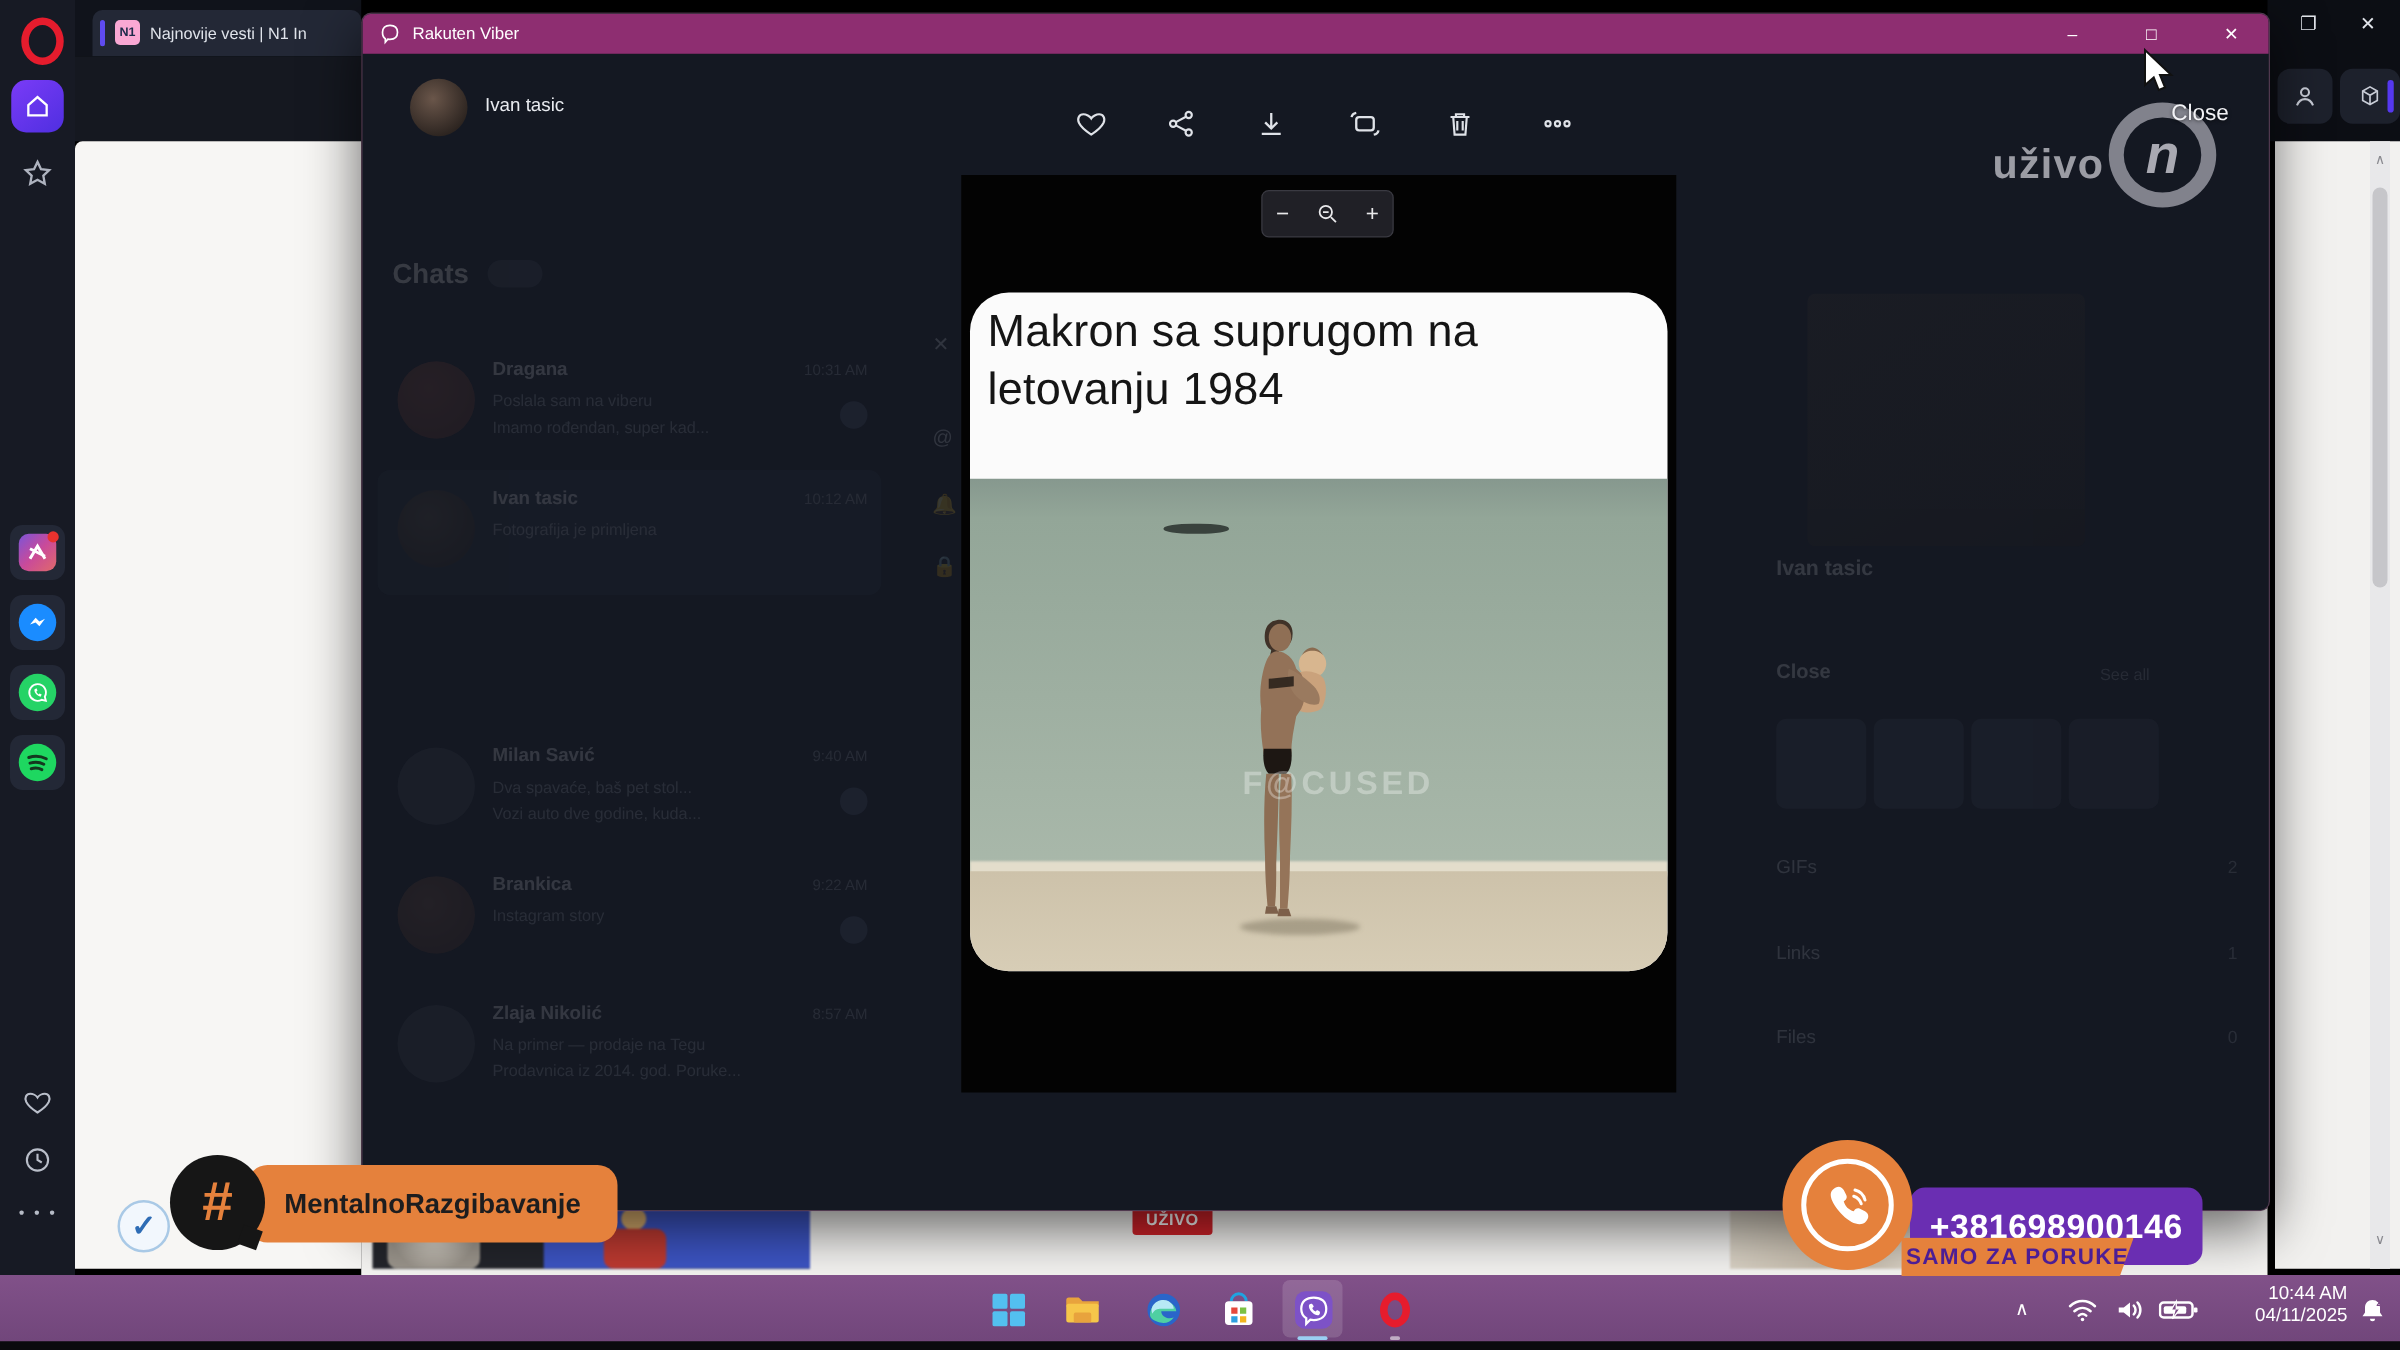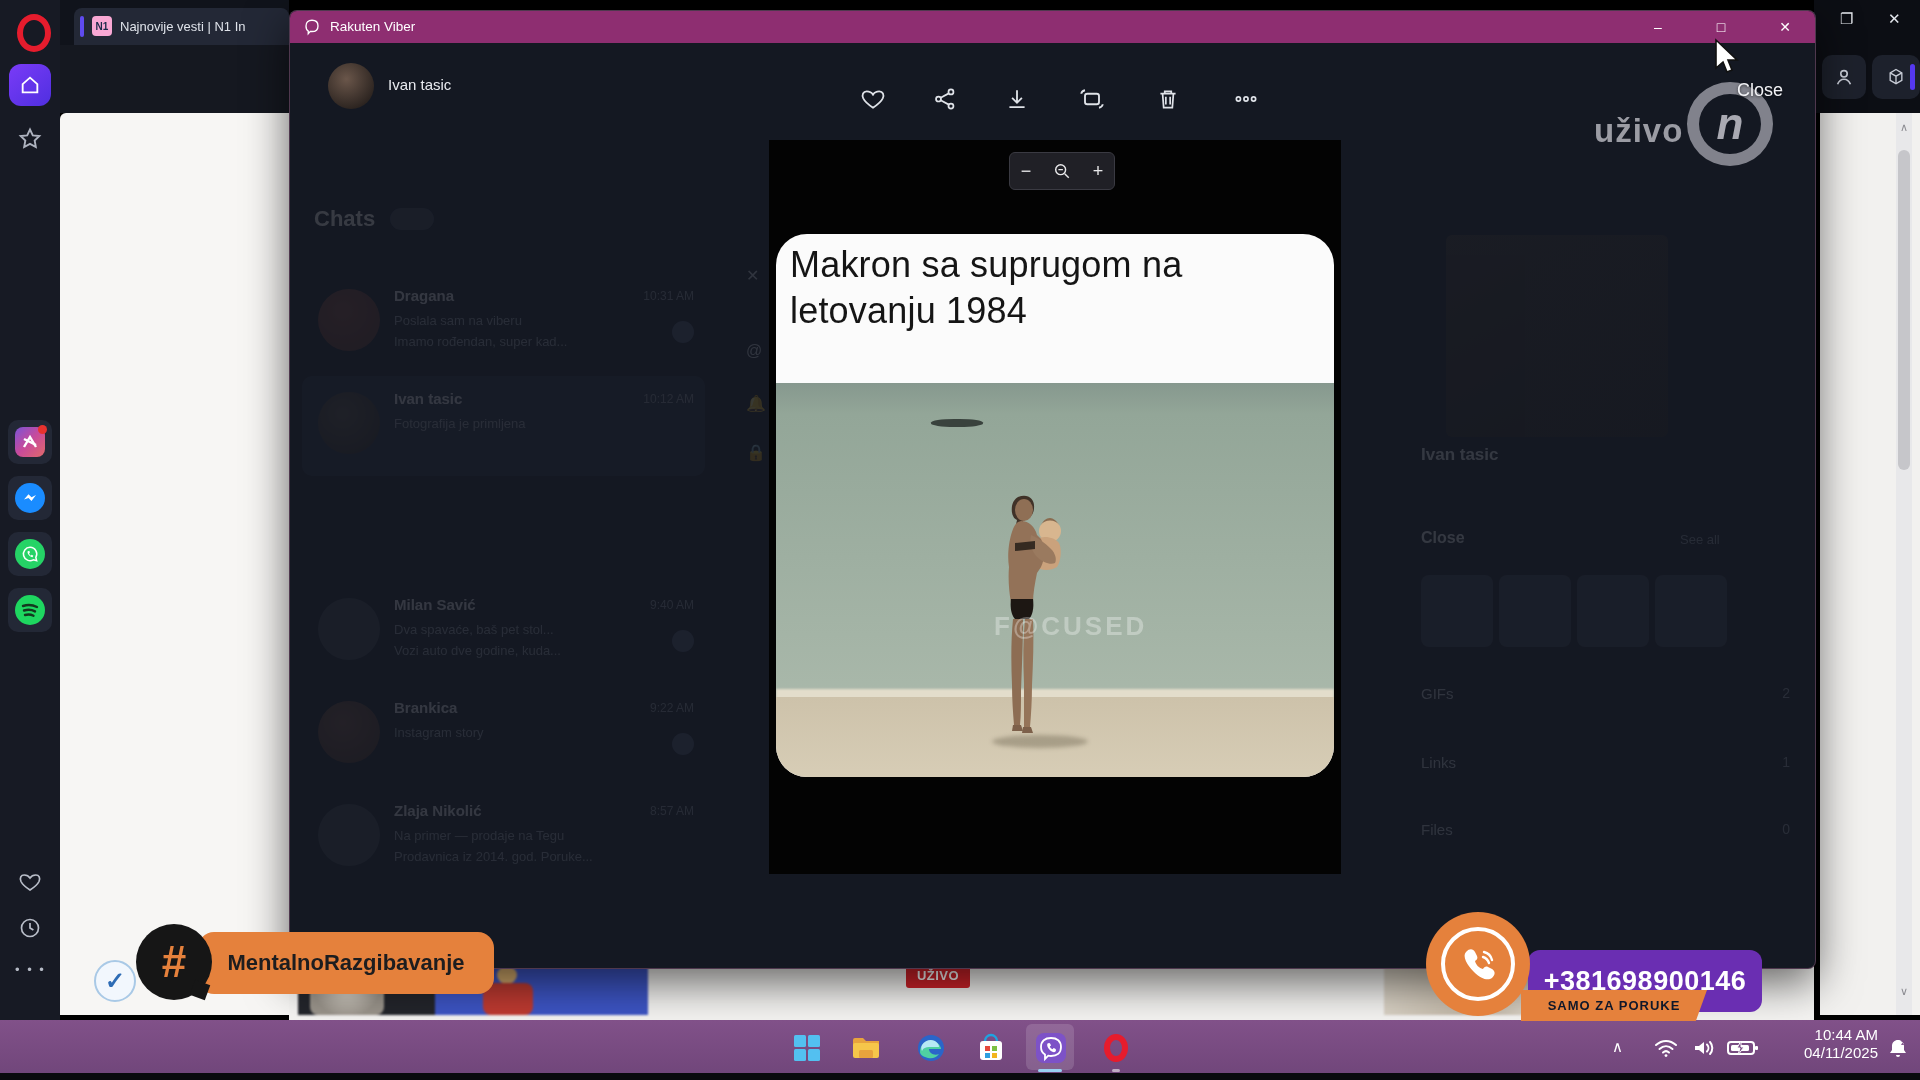--- a/index.html
+++ b/index.html
@@ -86,21 +86,21 @@
   #hash-pill{left:198px;top:932px;width:296px;height:62px;background:#e5813c;border-radius:16px;
              color:#1d1d1f;font-size:22px;font-weight:800;}
   #check-logo{left:94px;top:960px;width:38px;height:38px;border-radius:50%;background:#f2f7fd;
               border:2px solid #a9c9e6;color:#2e6cb5;font-size:24px;font-weight:bold;}
   #phone-circle{left:1426px;top:912px;width:104px;height:104px;border-radius:50%;background:#e5813c;z-index:63;}
   #phone-ring{left:15px;top:15px;width:66px;height:66px;border:4px solid #fff;border-radius:50%;}
   #phone-pill{left:1528px;top:950px;width:234px;height:62px;background:#6a2eb2;border-radius:12px;z-index:61;
               color:#fff;font-size:27px;font-weight:800;letter-spacing:.5px;}
   #phone-note{left:1521px;top:990px;width:186px;height:31px;background:#e5813c;z-index:62;
               clip-path:polygon(0 0,100% 0,94% 100%,0 100%);
-              color:#0f172a;font-size:13px;font-weight:700;letter-spacing:1px;}
+              color:#4c1d95;font-size:18px;font-weight:700;letter-spacing:1px;}
   #cursor{left:1712px;top:38px;z-index:70;}
 
   
   #taskbar{left:0;top:1020px;width:1920px;height:60px;background:linear-gradient(#815189,#6f4579);z-index:40;}
   #taskbar::after{content:"";position:absolute;left:0;bottom:0;width:100%;height:7px;background:#0a0a0e;}
   .tb-icon{position:absolute;top:1028px;width:40px;height:40px;z-index:41;}
   #viber-tile{left:1026px;top:1024px;width:48px;height:46px;background:rgba(255,255,255,.14);border-radius:6px;z-index:40;}
   #viber-underline{left:1038px;top:1069px;width:24px;height:3px;background:#9ad0f2;border-radius:2px;z-index:42;}
   #opera-underline{left:1112px;top:1069px;width:8px;height:3px;background:rgba(255,255,255,.55);border-radius:2px;z-index:42;}
   .tray{position:absolute;z-index:41;color:#fff;}

